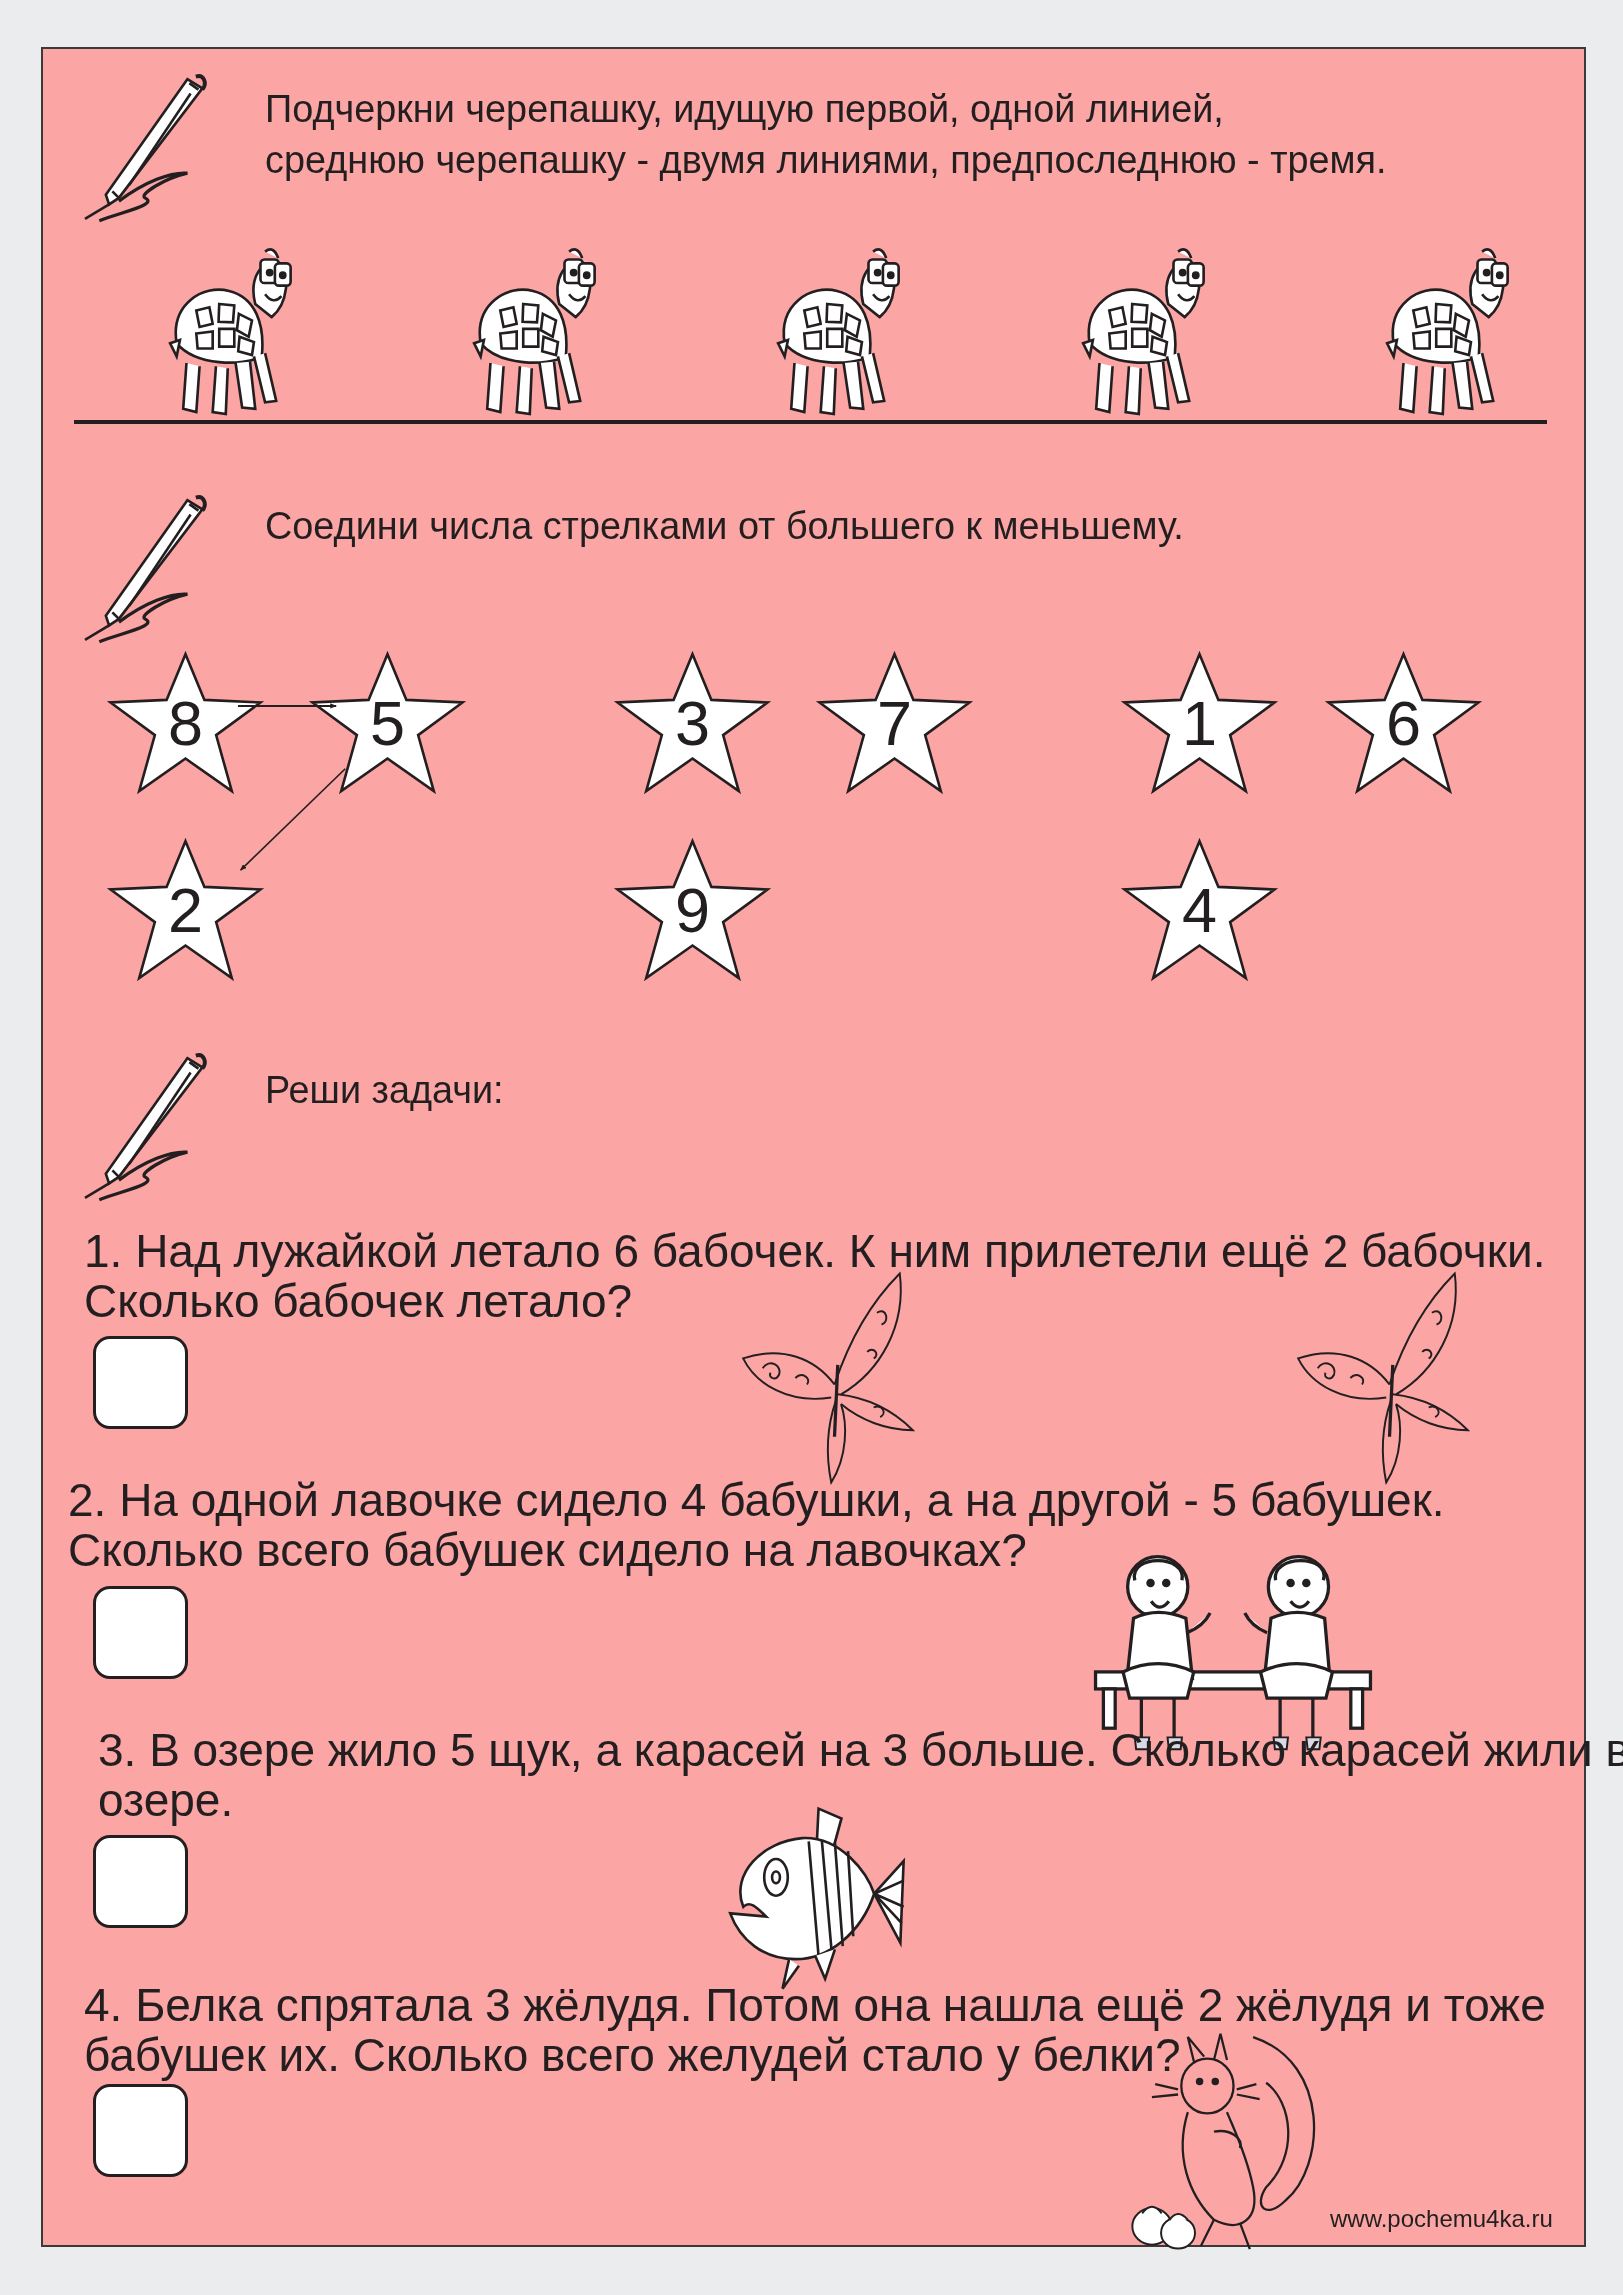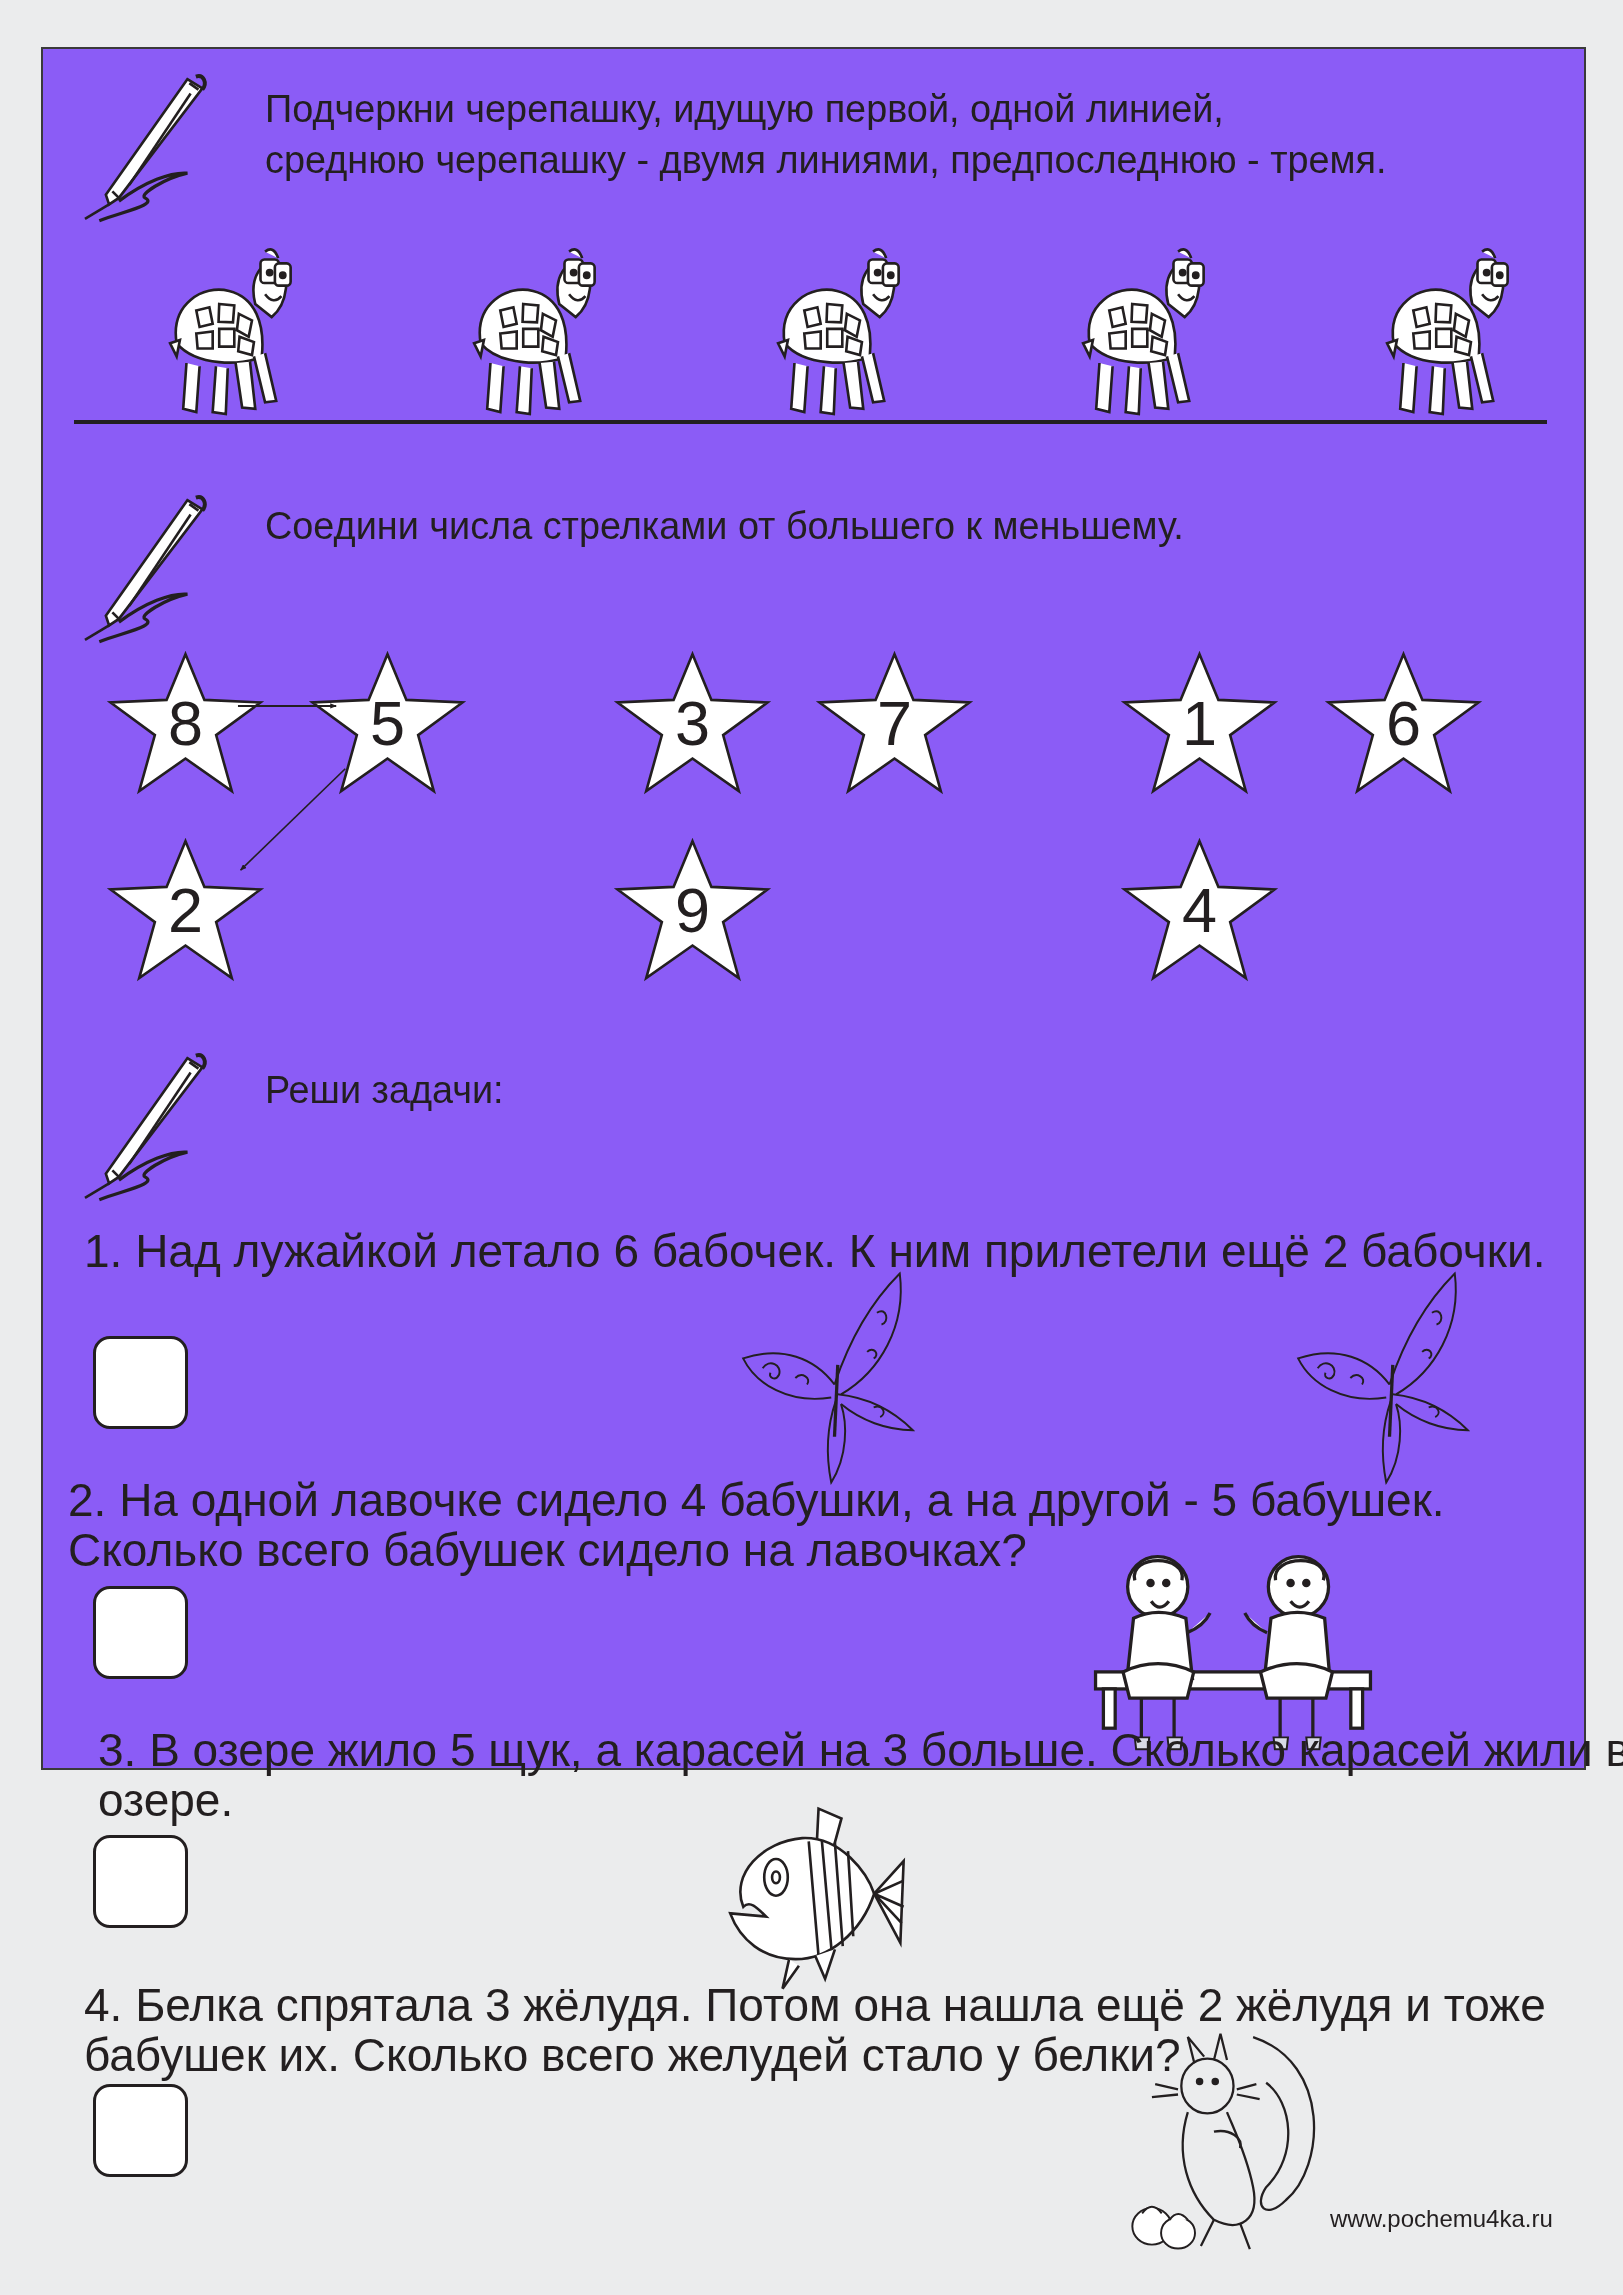--- a/index.html
+++ b/index.html
@@ -1,18 +1,18 @@
 <!DOCTYPE html>
 <html style="font-size:10.5px"><head>
 <meta charset="utf-8">
 <style>
   html, body { margin:0; padding:0; }
   body { width:1623px; height:2295px; background:#ebeced; position:relative; overflow:hidden;
          font-family:"Liberation Sans", sans-serif; color:#231f20; }
-  .sheet { position:absolute; left:41px; top:47px; width:1545px; height:1723px; background:#8b5cf6;
+  .sheet { position:absolute; left:41px; top:47px; width:1545px; height:2200px; background:#fca5a5;
            border:2px solid #3a3a3a; box-sizing:border-box;padding-left:41px; }
   .abs { position:absolute; }
   .instr { font-size:39px; line-height:51px; white-space:nowrap; transform:scaleX(0.97); transform-origin:left top; }
   .task { font-size:46px; line-height:50px; white-space:nowrap; }
   .answer-box { width:95px; height:93px; border:3.3px solid #231f20; border-radius:17px; box-sizing:border-box; background:#fff; }
   .ground { height:3.9px; background:#231f20; }
   .star-wrap { width:163px; height:150px; }
   .star-num { position:absolute; left:0; right:0; top:38px; text-align:center; font-size:63px; line-height:72px; }
   .footer { font-size:24px; }
   svg { overflow:visible; }
@@ -131,20 +131,21 @@
 
   <svg class="abs" style="left:30px;top:1004px" width="157" height="150" viewBox="0 0 240 230">
       <use href="#pencil"></use>
     </svg>
   <div class="abs instr" style="left:222px;top:1015px">
     <div>Реши задачи:</div>
   </div>
 
   <div class="abs task" style="left:41px;top:1177px">
     <div>1. Над лужайкой летало 6 бабочек. К ним прилетели ещё 2 бабочки.</div>
+    <div>Сколько бабочек летало?</div>
   </div>
   <div class="abs answer-box" style="left:50px;top:1287px"></div>
   <svg class="abs" style="left:674px;top:1218px" width="235" height="222" viewBox="0 0 360 340">
       <use href="#butterfly"></use>
     </svg>
   <svg class="abs" style="left:1229px;top:1218px" width="235" height="222" viewBox="0 0 360 340">
       <use href="#butterfly"></use>
     </svg>
 
   <div class="abs task" style="left:25px;top:1426px">

